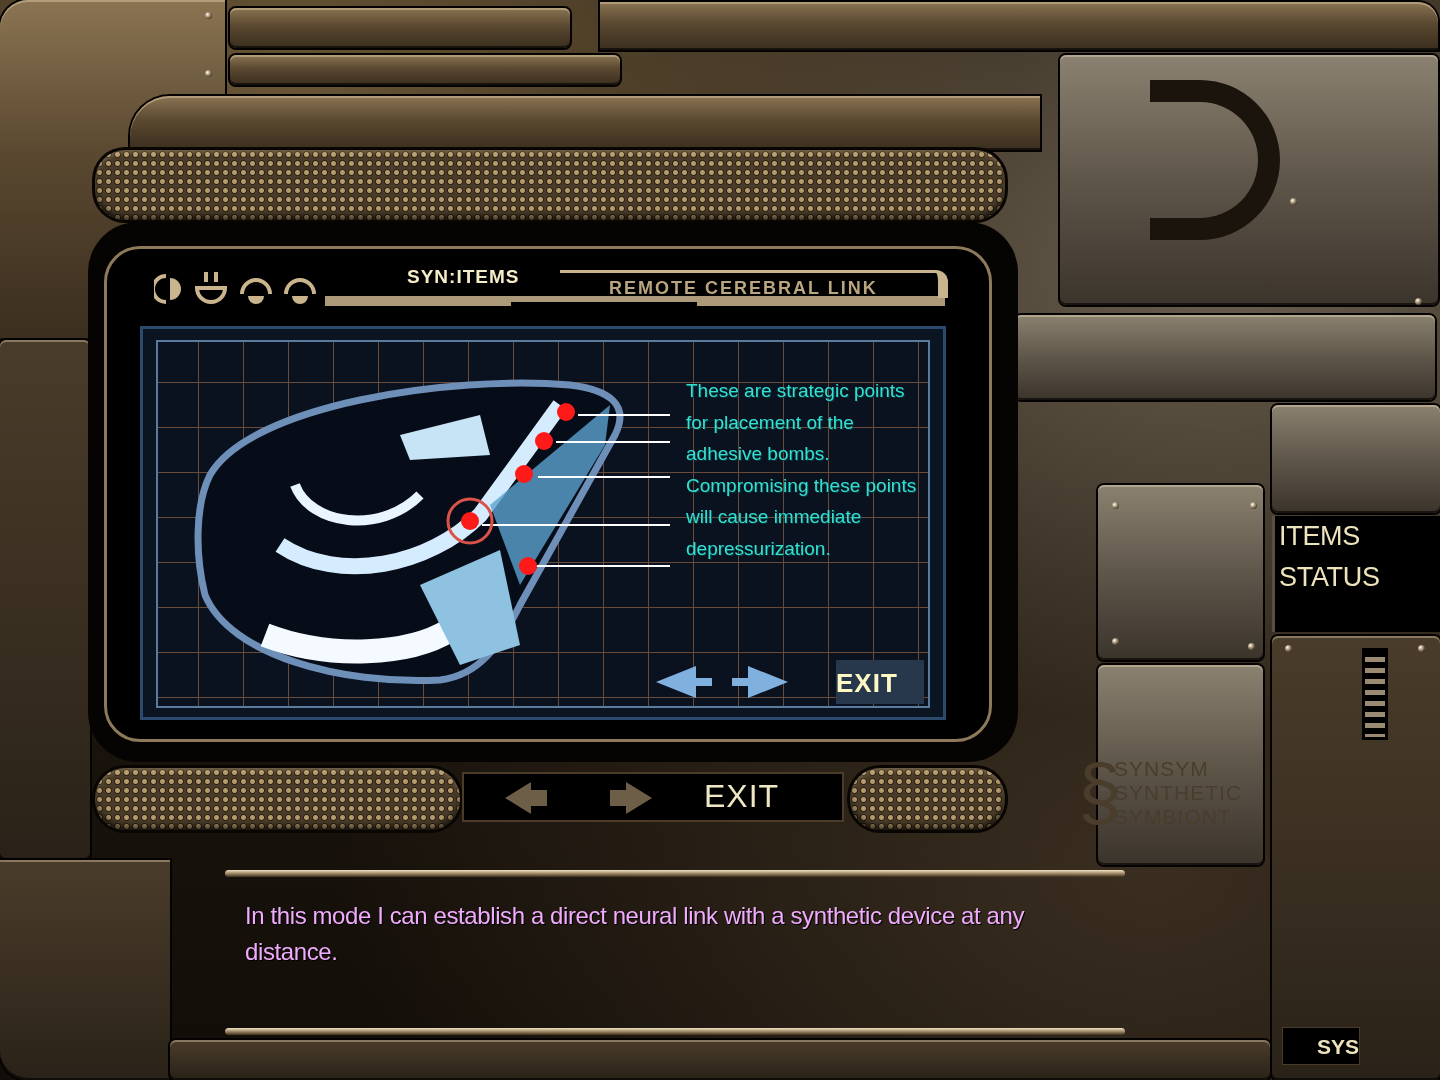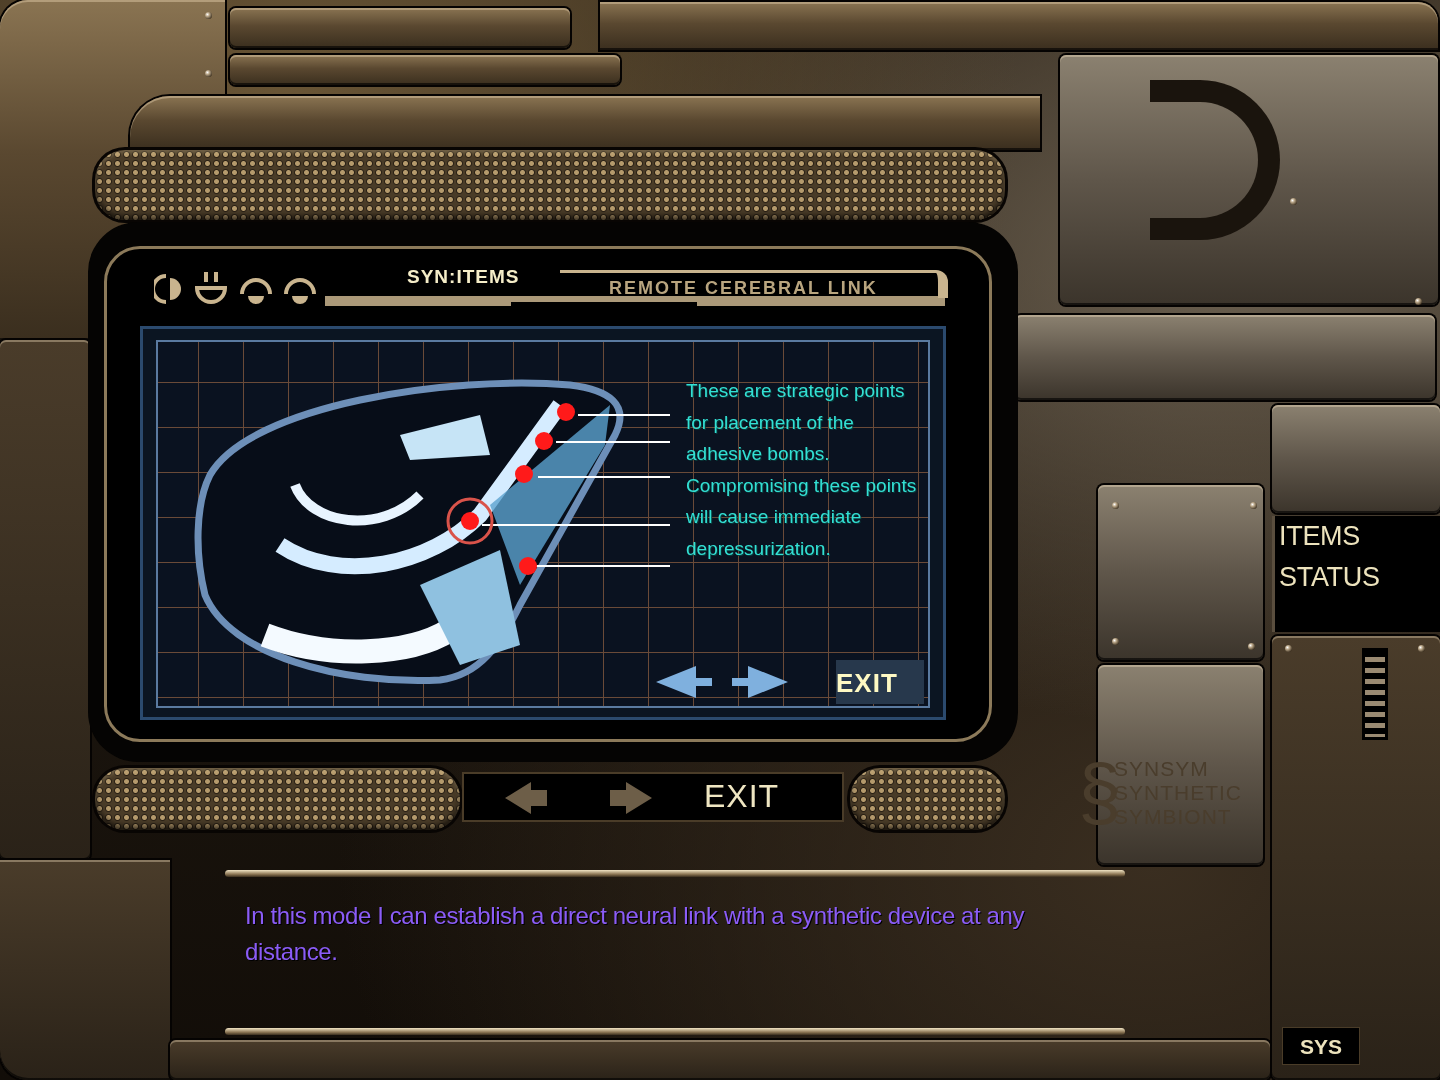--- a/index.html
+++ b/index.html
@@ -40,26 +40,26 @@
   .info-text{position:absolute;left:686px;top:375px;width:240px;color:#33e0d4;font-size:19px;line-height:31.5px;
       text-shadow:1px 1px 0 #083a3a}
   .nav-arrows{position:absolute;left:656px;top:666px;display:flex;gap:20px}
   .exit-btn{position:absolute;left:836px;top:660px;width:88px;height:44px;background:#27384c;color:#fef9c3;
       font-weight:bold;font-size:26px;text-align:left;line-height:46px;letter-spacing:1px;border:none}
   .link-bar{position:absolute;left:462px;top:772px;width:382px;height:50px;background:#000;border:2px solid #4a3c28}
   .link-label{position:absolute;left:704px;top:778px;color:#efe6c2;font-size:32px;letter-spacing:1px}
   .dialog{position:absolute;left:225px;top:868px;width:910px;height:172px}
   .dialog-rail{position:absolute;left:0;width:900px;height:7px;border-radius:4px;
       background:linear-gradient(180deg,#f1e4c4,#8c7654 60%,#3a2e1e)}
-  .dialog-text{position:absolute;left:20px;top:30px;width:870px;color:#8b5cf6;font-size:24px;line-height:36px;
+  .dialog-text{position:absolute;left:20px;top:30px;width:870px;color:#f0abfc;font-size:24px;line-height:36px;
       letter-spacing:-.4px;text-shadow:1px 1px 0 #000}
   .side-menu{position:absolute;left:1272px;top:516px;width:168px;height:116px;background:#000;border-left:3px solid #5a4e3e}
   .menu-item{display:block;color:#ede3bd;font-size:27px;line-height:41px;padding-left:4px;letter-spacing:-.3px;cursor:pointer}
   .sys-btn{position:absolute;left:1282px;top:1027px;width:78px;height:38px;background:#000;color:#ede3bd;font-weight:bold;
-      font-size:21px;text-align:center;line-height:38px;border:1px solid #4a3c28}
+      font-size:21px;text-align:right;line-height:38px;border:1px solid #4a3c28}
   .logo{position:absolute;left:1078px;top:757px;color:#4a3d2c;font-weight:normal;font-size:21px;line-height:24px;letter-spacing:1px}
   .logo-glyph{position:absolute;left:1078px;top:752px;color:#4a3d2c;font-size:78px;line-height:80px}
   .ladder{position:absolute;left:1362px;top:648px;width:26px;height:92px;border:3px solid #000;
       background:repeating-linear-gradient(180deg,#000 0 6px,#9a8a72 6px 11px)}
 </style>
 </head>
 <body>
 
 <div class="bg"></div>
 

